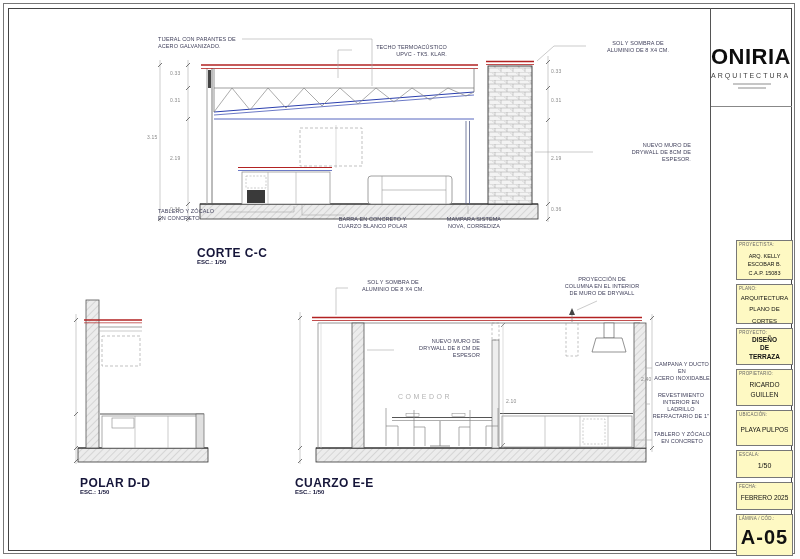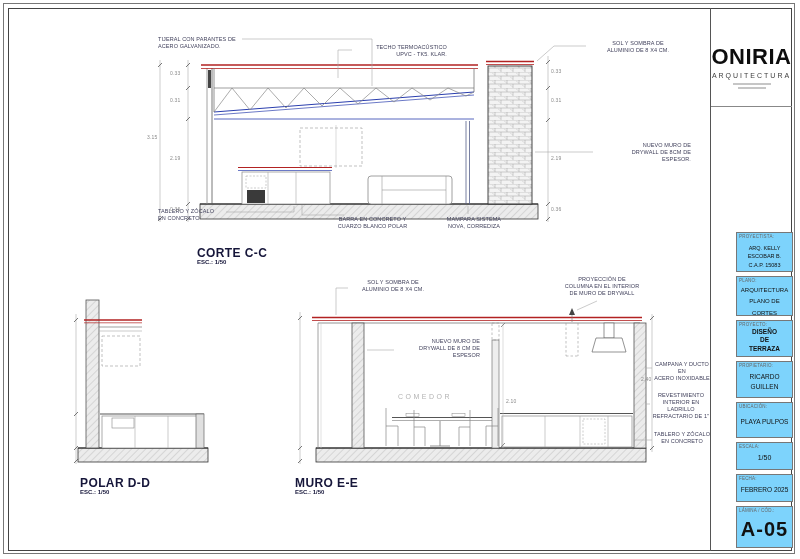--- a/index.html
+++ b/index.html
@@ -16,28 +16,28 @@
 
   .ann{position:absolute;font-size:5.5px;line-height:1.3;color:#3f3f5a;white-space:pre-line;letter-spacing:.1px;}
   .ann.r{text-align:right;}
   .ann.c{text-align:center;}
   .dim{position:absolute;font-size:5px;color:#8a8a8a;letter-spacing:.2px;}
   .room{position:absolute;font-size:7px;color:#b3b3b3;letter-spacing:2.5px;}
   .sec-title{position:absolute;font-size:12px;font-weight:bold;color:#16163a;letter-spacing:.4px;}
   .sec-scale{position:absolute;font-size:6px;font-weight:bold;color:#16163a;}
 
   
-  .logo-wrap{position:absolute;left:711px;top:44px;width:81px;text-align:center;}
+  .logo-wrap{position:absolute;left:711px;top:44px;width:81px;}
   .logo-main{font-size:22px;font-weight:600;letter-spacing:.5px;color:#0d0d0d;}
   .logo-sub{font-size:7px;letter-spacing:2px;color:#3c3c3c;margin-top:2px;}
   .logo-bar{height:2px;background:#c6c6c6;margin:4px auto 0 auto;}
   .logo-bar.b1{width:38px;}
   .logo-bar.b2{width:28px;margin-top:2px;}
 
-  .tb-field{position:absolute;left:736px;width:57px;border:1px solid #777;box-sizing:border-box;background:#7dd3fc;}
+  .tb-field{position:absolute;left:736px;width:57px;border:1px solid #777;box-sizing:border-box;background:#fef9c3;margin-top:8px;}
   .tb-label{font-size:4.5px;color:#666;padding:1px 0 0 2px;letter-spacing:.2px;}
   .tb-value{text-align:center;color:#111;white-space:pre-line;}
   .tb1{top:232px;height:40px;} .tb1 .tb-value{font-size:5.5px;margin-top:5px;line-height:1.5;}
   .tb2{top:276px;height:40px;} .tb2 .tb-value{font-size:6px;margin-top:2px;line-height:1.9;}
   .tb3{top:320px;height:37px;} .tb3 .tb-value{font-size:6.5px;font-weight:bold;margin-top:1px;line-height:1.3;}
   .tb4{top:361px;height:37px;} .tb4 .tb-value{font-size:6.5px;margin-top:4px;line-height:1.5;}
   .tb5{top:402px;height:36px;} .tb5 .tb-value{font-size:6.5px;margin-top:9px;}
   .tb6{top:442px;height:28px;} .tb6 .tb-value{font-size:7px;margin-top:5px;}
   .tb7{top:474px;height:28px;} .tb7 .tb-value{font-size:6.5px;margin-top:5px;}
   .tb8{top:506px;height:42px;} .tb8 .tb-value{font-size:20px;font-weight:bold;margin-top:5px;letter-spacing:1px;}
@@ -246,21 +246,21 @@
   <div class="ann c" style="left:652px;top:392px;width:58px;">REVESTIMIENTO
 INTERIOR EN LADRILLO
 REFRACTARIO DE 1"</div>
   <div class="ann c" style="left:654px;top:431px;width:56px;">TABLERO Y ZÓCALO
 EN CONCRETO</div>
   <div class="room" style="left:398px;top:393px;">COMEDOR</div>
 
   <div class="dim" style="left:641px;top:376px;">2.40</div>
   <div class="dim" style="left:506px;top:398px;">2.10</div>
 
-  <div class="sec-title" style="left:295px;top:476px;">MURO E-E</div>
+  <div class="sec-title" style="left:295px;top:476px;">CUARZO E-E</div>
   <div class="sec-scale" style="left:295px;top:489px;">ESC.: 1/50</div>
 
   <div class="logo-wrap">
     <div class="logo-main">ONIRIA</div>
     <div class="logo-sub">ARQUITECTURA</div>
     <div class="logo-bar b1"></div>
     <div class="logo-bar b2"></div>
   </div>
 
   <div class="tb-field tb1">

